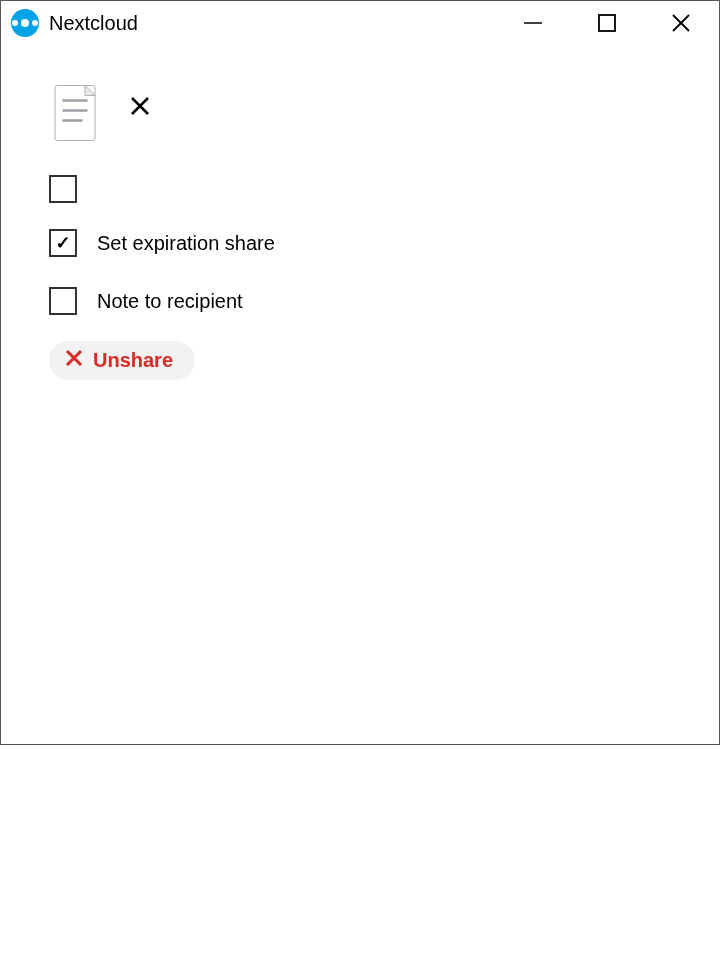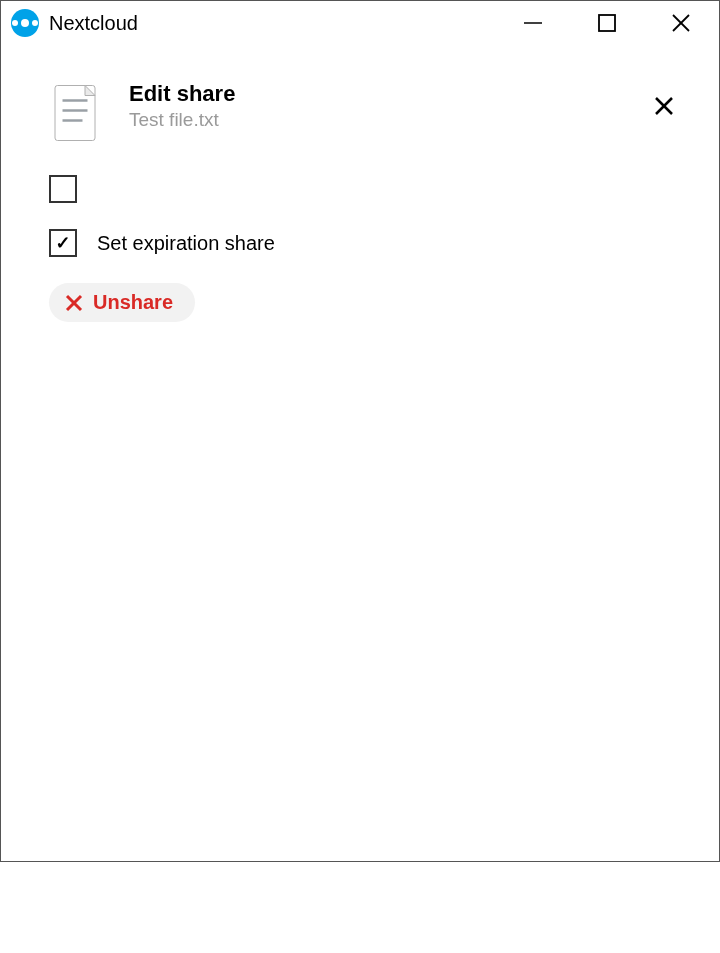--- a/index.html
+++ b/index.html
@@ -7,21 +7,21 @@
     margin: 0;
     padding: 0;
     font-family: "Segoe UI", Arial, sans-serif;
     background: #fff;
     width: 720px;
     height: 953px;
     overflow: hidden;
   }
   .window {
     width: 720px;
-    height: 862px;
+    height: 745px;
     border: 1.5px solid #555;
     background: #fff;
     display: flex;
     flex-direction: column;
   }
   .titlebar {
     display: flex;
     align-items: center;
     height: 44px;
     padding: 0 4px 0 10px;
@@ -139,21 +139,21 @@
     font-size: 20px;
     color: #000;
   }
   .date-input .value { flex: 1; }
   .arrow-icon { flex-shrink: 0; }
   .unshare-row {
     margin-top: 20px;
   }
   .unshare-btn {
     display: inline-flex;
-    align-items: center;
+    align-items: flex-start;
     gap: 10px;
     background: #f2f2f2;
     border-radius: 22px;
     padding: 8px 22px 8px 16px;
     cursor: pointer;
   }
   .unshare-btn .x-icon { display:flex; }
   .unshare-label {
     font-size: 20px;
     font-weight: 700;
@@ -199,44 +199,44 @@
     <div class="header-row">
       <div class="file-icon">
         <svg viewBox="0 0 40 48">
           <rect x="4" y="2" width="32" height="44" rx="2" fill="#fff" stroke="#b0b0b0" stroke-width="0.8"></rect>
           <path d="M28 2 L36 10 L28 10 Z" fill="#eaeaea" stroke="#b0b0b0" stroke-width="0.8"></path>
           <line x1="10" y1="14" x2="30" y2="14" stroke="#9aa0a6" stroke-width="2"></line>
           <line x1="10" y1="22" x2="30" y2="22" stroke="#9aa0a6" stroke-width="2"></line>
           <line x1="10" y1="30" x2="26" y2="30" stroke="#9aa0a6" stroke-width="2"></line>
         </svg>
       </div>
-      <div class="header-text">
-        <div class="header-title">Edit share</div>
-        <div class="header-subtitle">Test file.txt</div>
-      </div>
       <div class="close-panel-btn">
         <svg width="22" height="22" viewBox="0 0 22 22">
             <line x1="3" y1="3" x2="19" y2="19" stroke="#000" stroke-width="2.5"></line>
             <line x1="19" y1="3" x2="3" y2="19" stroke="#000" stroke-width="2.5"></line>
           </svg>
       </div>
     </div>
 
     <div class="option-row">
       <div class="checkbox"></div>
     </div>
 
     <div class="option-row">
       <div class="checkbox">
         <span>✓</span>
       </div>
       <div class="option-label">Set expiration share</div>
     </div>
 
 
+    <div class="option-row" style="margin-top:18px;">
+      <div class="checkbox"></div>
+      <div class="option-label">Note to recipient</div>
+    </div>
 
     <div class="unshare-row">
       <div class="unshare-btn">
         <span class="x-icon">
           <svg width="18" height="18" viewBox="0 0 18 18">
               <line x1="2" y1="2" x2="16" y2="16" stroke="#d92a26" stroke-width="3"></line>
               <line x1="16" y1="2" x2="2" y2="16" stroke="#d92a26" stroke-width="3"></line>
             </svg>
         </span>
         <span class="unshare-label">Unshare</span>

